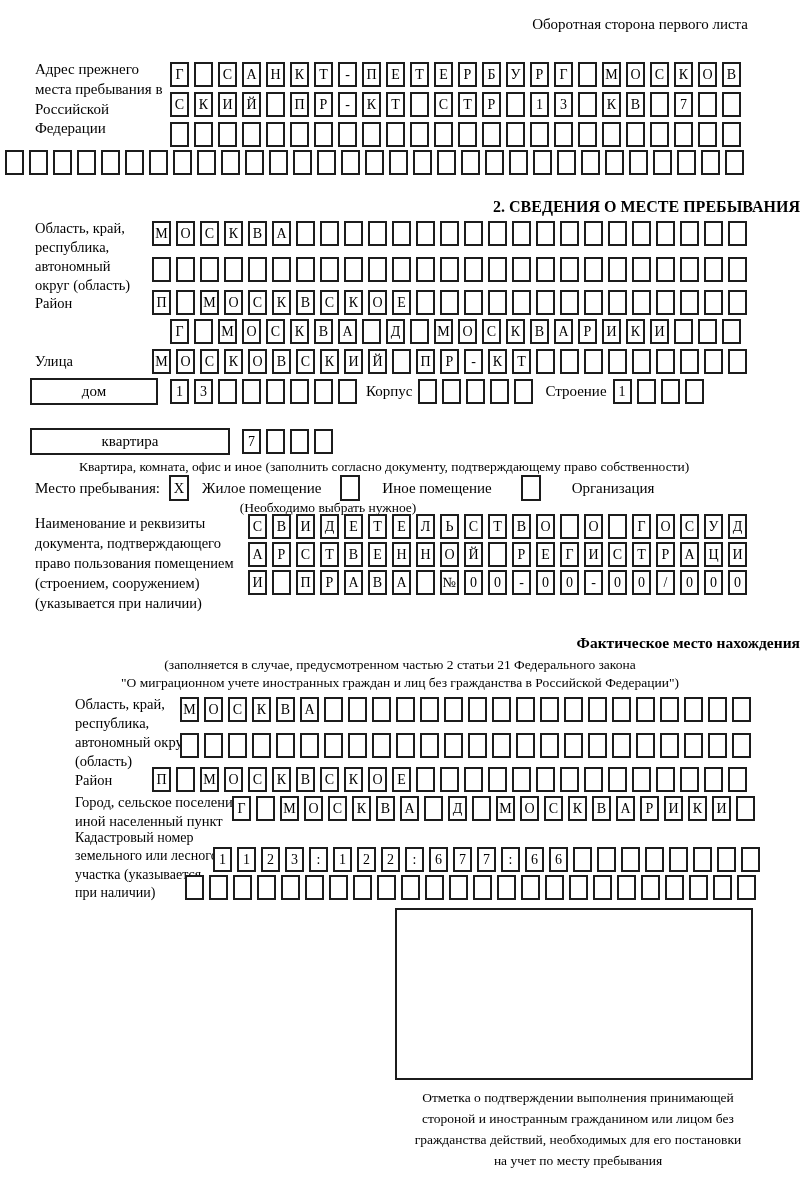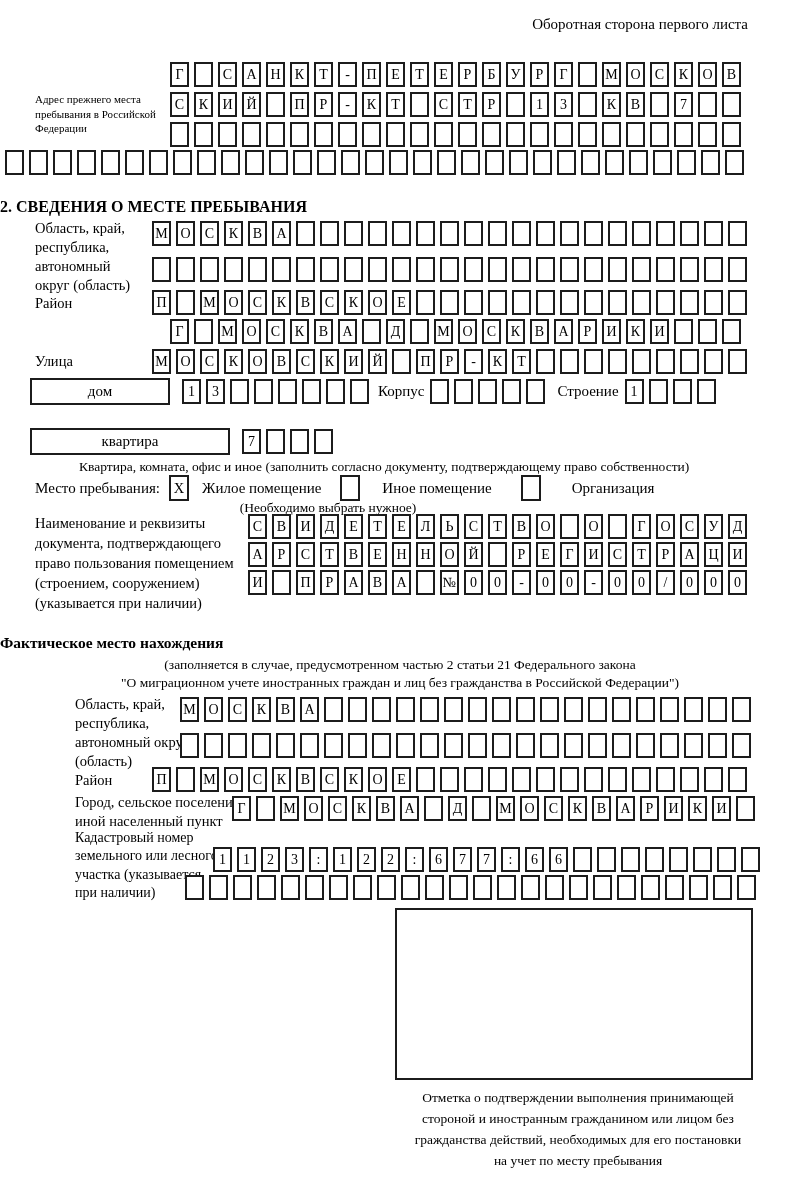--- a/index.html
+++ b/index.html
@@ -5,21 +5,21 @@
   html,body { margin:0; padding:0; background:#fff; }
   .page {
     position:relative; width:800px; height:1180px; background:#ffffff;
     font-family:"Liberation Serif","DejaVu Serif",serif; color:#000;
     overflow:hidden;
   }
   .abs { position:absolute; }
   .label { font-size:14.5px; line-height:1.32; }
   .inline-label { font-size:15px; white-space:nowrap; }
   .center-note { left:0; width:800px; text-align:center; font-size:13.5px; }
-  .section-title { left:0; width:800px; text-align:left; font-size:16px; font-weight:bold; }
+  .section-title { left:0; width:800px; text-align:right; font-size:16px; font-weight:bold; }
   .header-note { position:absolute; top:16px; right:52px; font-size:15px; }
 
   .cellrow { display:flex; gap:5px; }
   .cell {
     box-sizing:border-box; flex:none; width:19px; height:25px;
     border:2px solid #1c1c1c; background:#fff;
     display:flex; align-items:center; justify-content:center;
     font-size:14px; line-height:1;
   }
   .cellcol { display:flex; flex-direction:column; }
@@ -41,21 +41,21 @@
   .mark-box { box-sizing:border-box; border:2px solid #1c1c1c; background:#fff; }
   .caption-lines { text-align:center; font-size:13.5px; line-height:1.55; }
 </style>
 </head>
 <body>
 
 <div class="page">
 
   <div class="header-note">Оборотная сторона первого листа</div>
 
-  <div class="abs label" style="left:35px; top:60px; width:135px; font-size:11px;margin-top:32px;">Адрес прежнего места пребывания в Российской Федерации</div>
+  <div class="abs label" style="left:35px; top:60px; width:135px; font-size:15px;">Адрес прежнего места пребывания в Российской Федерации</div>
   <div class="abs cellcol gap5" style="left:170px; top:62px;">
     <div class="cellrow">
         <div class="cell">Г</div>
         <div class="cell"></div>
         <div class="cell">С</div>
         <div class="cell">А</div>
         <div class="cell">Н</div>
         <div class="cell">К</div>
         <div class="cell">Т</div>
         <div class="cell">-</div>
@@ -302,21 +302,21 @@
       <div class="cell"></div>
       <div class="cell"></div>
       <div class="cell"></div>
       <div class="cell"></div>
       <div class="cell"></div>
       <div class="cell"></div>
       <div class="cell"></div>
     </div>
 
   <div class="abs flexrow" style="left:30px; top:378px;">
-    <div class="wide-box" style="width:140px;">дом</div>
+    <div class="wide-box" style="width:128px;">дом</div>
     <div class="cellrow" style="margin-left:12px;">
         <div class="cell">1</div>
         <div class="cell">3</div>
         <div class="cell"></div>
         <div class="cell"></div>
         <div class="cell"></div>
         <div class="cell"></div>
         <div class="cell"></div>
         <div class="cell"></div>
       </div>

